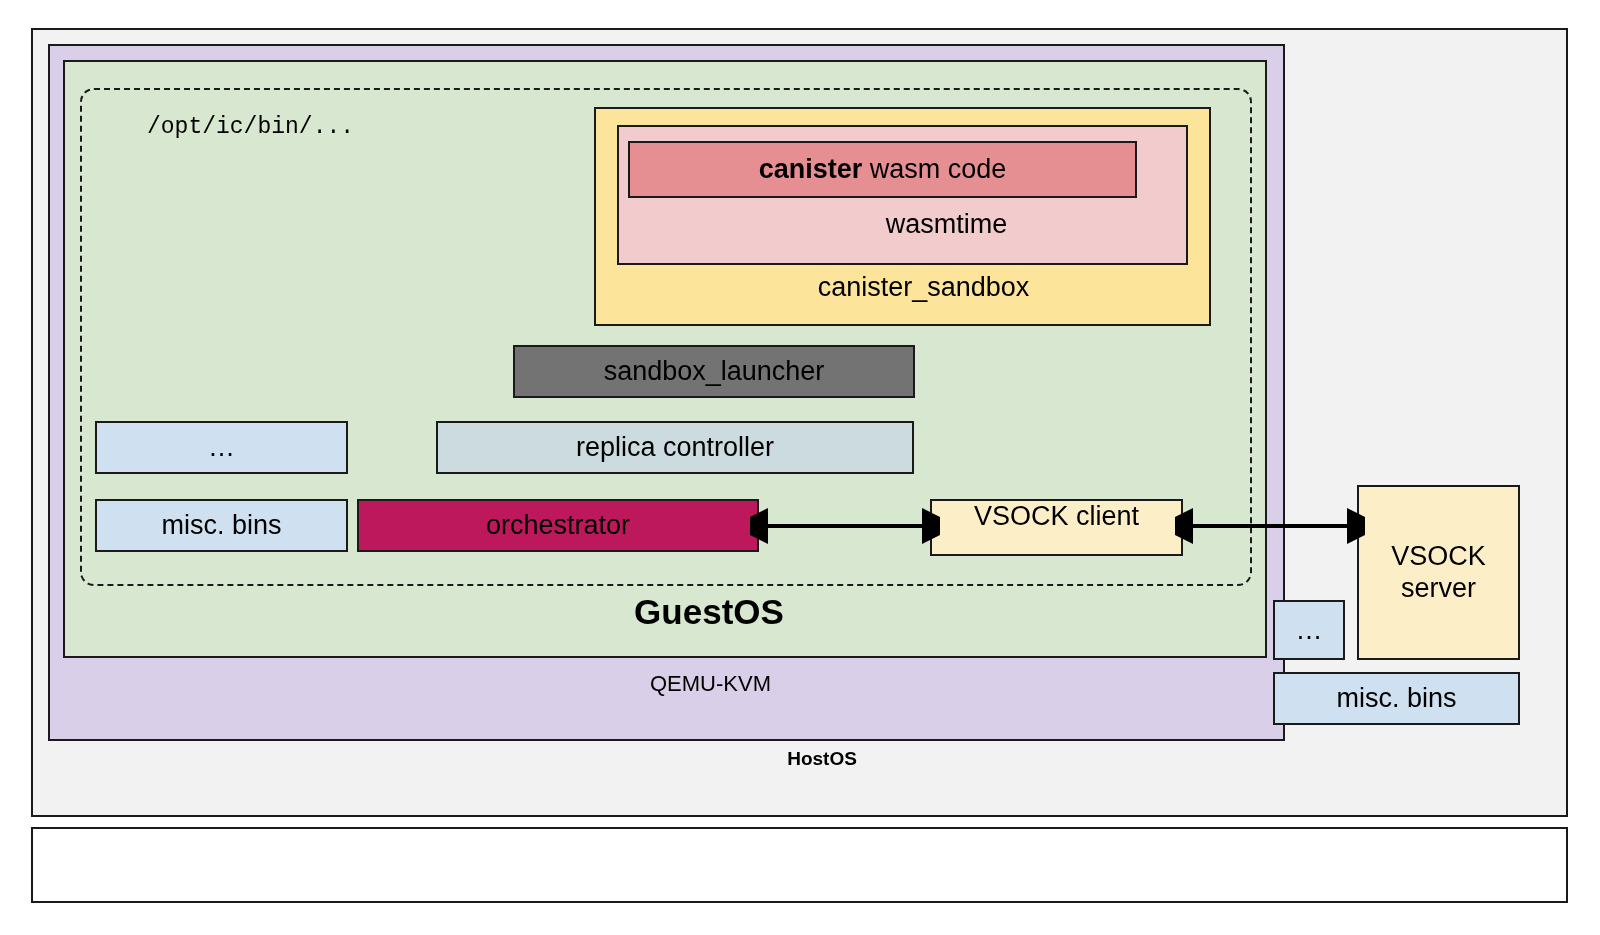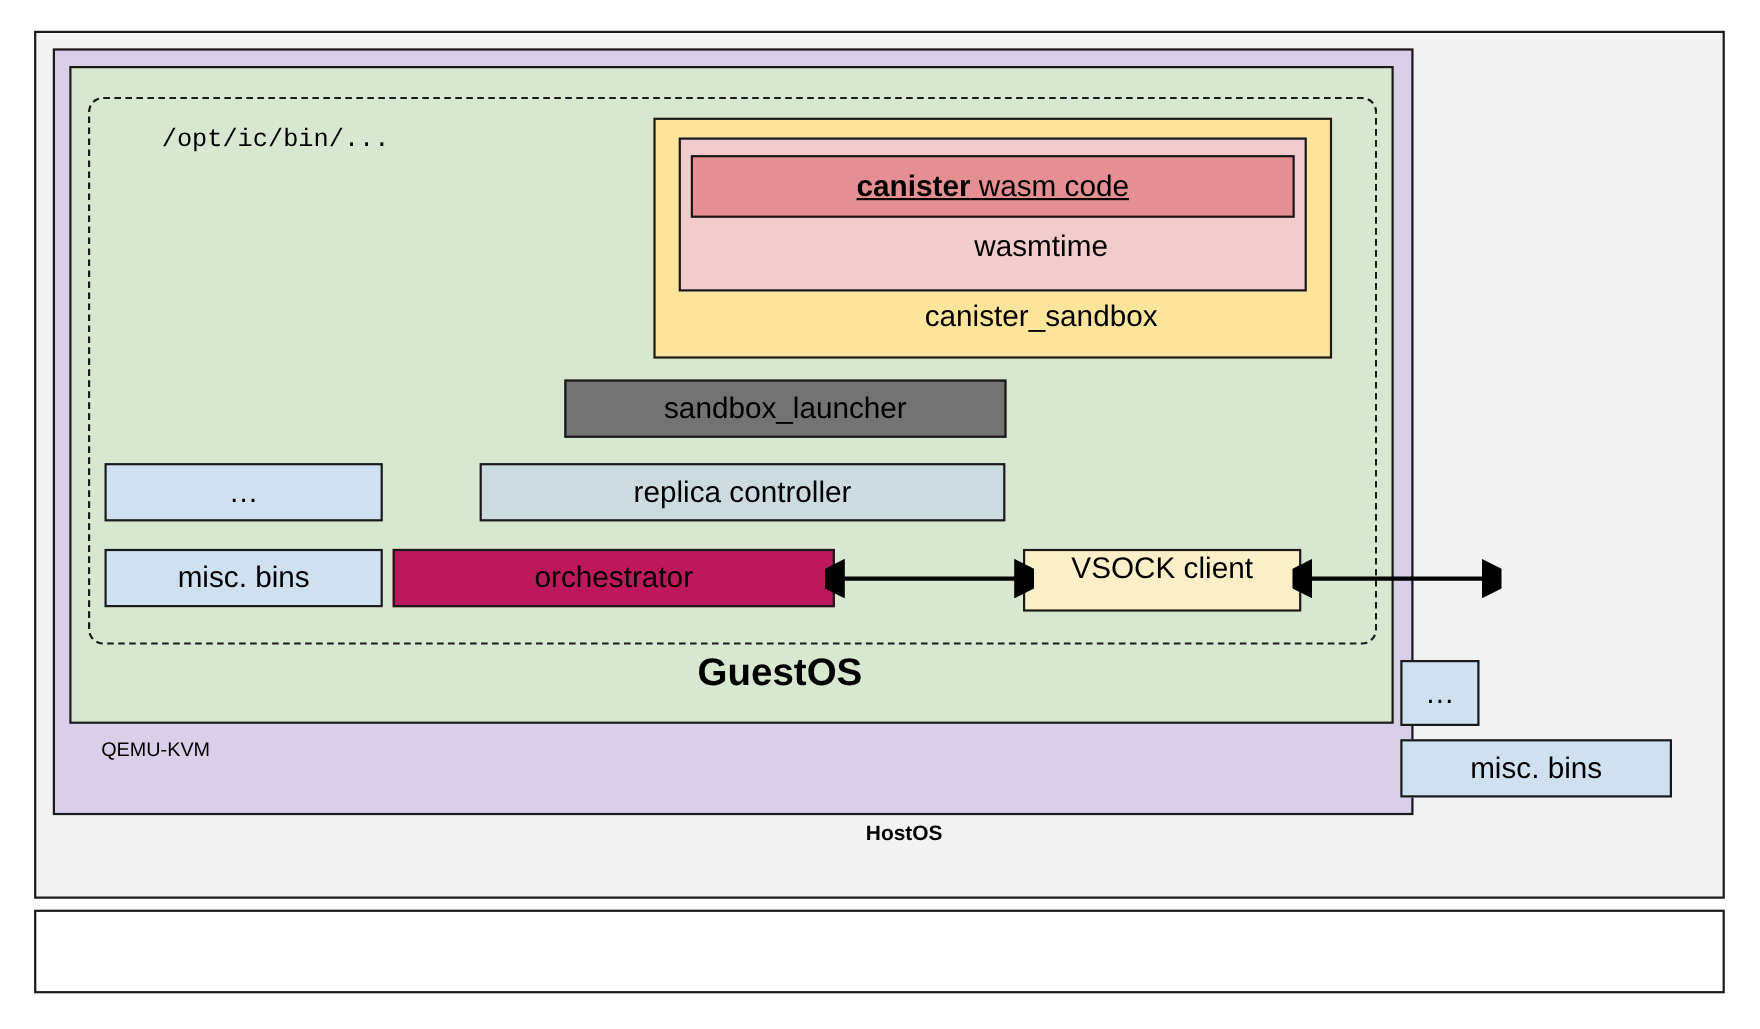--- a/index.html
+++ b/index.html
@@ -37,22 +37,22 @@
   }
   #hostos-label {
     left: 0; right: 0; top: 748px; text-align: center;
     font-size: 19px; font-weight: bold;
   }
   #qemu-box {
     left: 48px; top: 44px; width: 1237px; height: 697px;
     background: #d9cfe8;
   }
   #qemu-label {
-    left: 48px; width: 1237px; top: 671px; text-align: left;
-    font-size: 18px; font-weight: normal;
+    left: 48px; width: 1237px; top: 671px; text-align: center;
+    font-size: 22px; font-weight: normal;
   }
   #guestos-box {
     left: 63px; top: 60px; width: 1204px; height: 598px;
     background: #d8e8d0;
   }
   #guestos-label {
     left: 63px; width: 1204px; top: 592px; text-align: center;
     font-size: 35px; font-weight: bold;
   }
   #binpath-box {
@@ -74,36 +74,35 @@
     left: 31px; width: 1537px; top: 837px; text-align: center;
     font-size: 27px; font-weight: normal;
   }
 
   
   #canister-sandbox-box {
     left: 594px; top: 107px; width: 617px; height: 219px;
     background: #fce49a;
   }
   #canister-sandbox-label {
-    left: 594px; width: 617px; top: 272px; text-align: center;
+    left: 571px; width: 617px; top: 272px; text-align: center;
     font-size: 27px;
   }
   #wasmtime-box {
     left: 617px; top: 125px; width: 571px; height: 140px;
     background: #f2cbcd;
   }
   #wasmtime-label {
     left: 617px; width: 571px; top: 209px; text-align: center;
     font-size: 27px;
   }
   #canister-wasm-box {
-    left: 628px; top: 141px; width: 549px; height: 57px;
+    left: 628px; top: 141px; width: 509px; height: 57px;
     background: #e68f92;
     align-items: center;
-    text-decoration: underline;
   }
   #canister-wasm-label { font-size: 27px; }
   #canister-wasm-label b { font-weight: bold; }
 
   
   #sandbox-launcher-box {
     left: 513px; top: 345px; width: 402px; height: 53px;
     background: #737373; align-items: center;
   }
   #replica-controller-box {
@@ -193,20 +192,24 @@
   </div>
 
   <div class="box" id="guest-miscbins-box">
     <span class="proc-label">misc. bins</span>
   </div>
 
   <div class="box" id="vsock-client-box">
     <span class="proc-label">VSOCK client</span>
   </div>
 
+  <div class="box" id="vsock-server-box">
+    <span class="proc-label">VSOCK</span>
+    <span class="proc-label">server</span>
+  </div>
 
   <div class="box" id="host-ellipsis-box">
     <span class="proc-label">…</span>
   </div>
 
   <div class="box" id="host-miscbins-box">
     <span class="proc-label">misc. bins</span>
   </div>
 
   <svg class="arrow" style="left:750px; top:505px;" width="190" height="42" viewBox="0 0 190 42">

